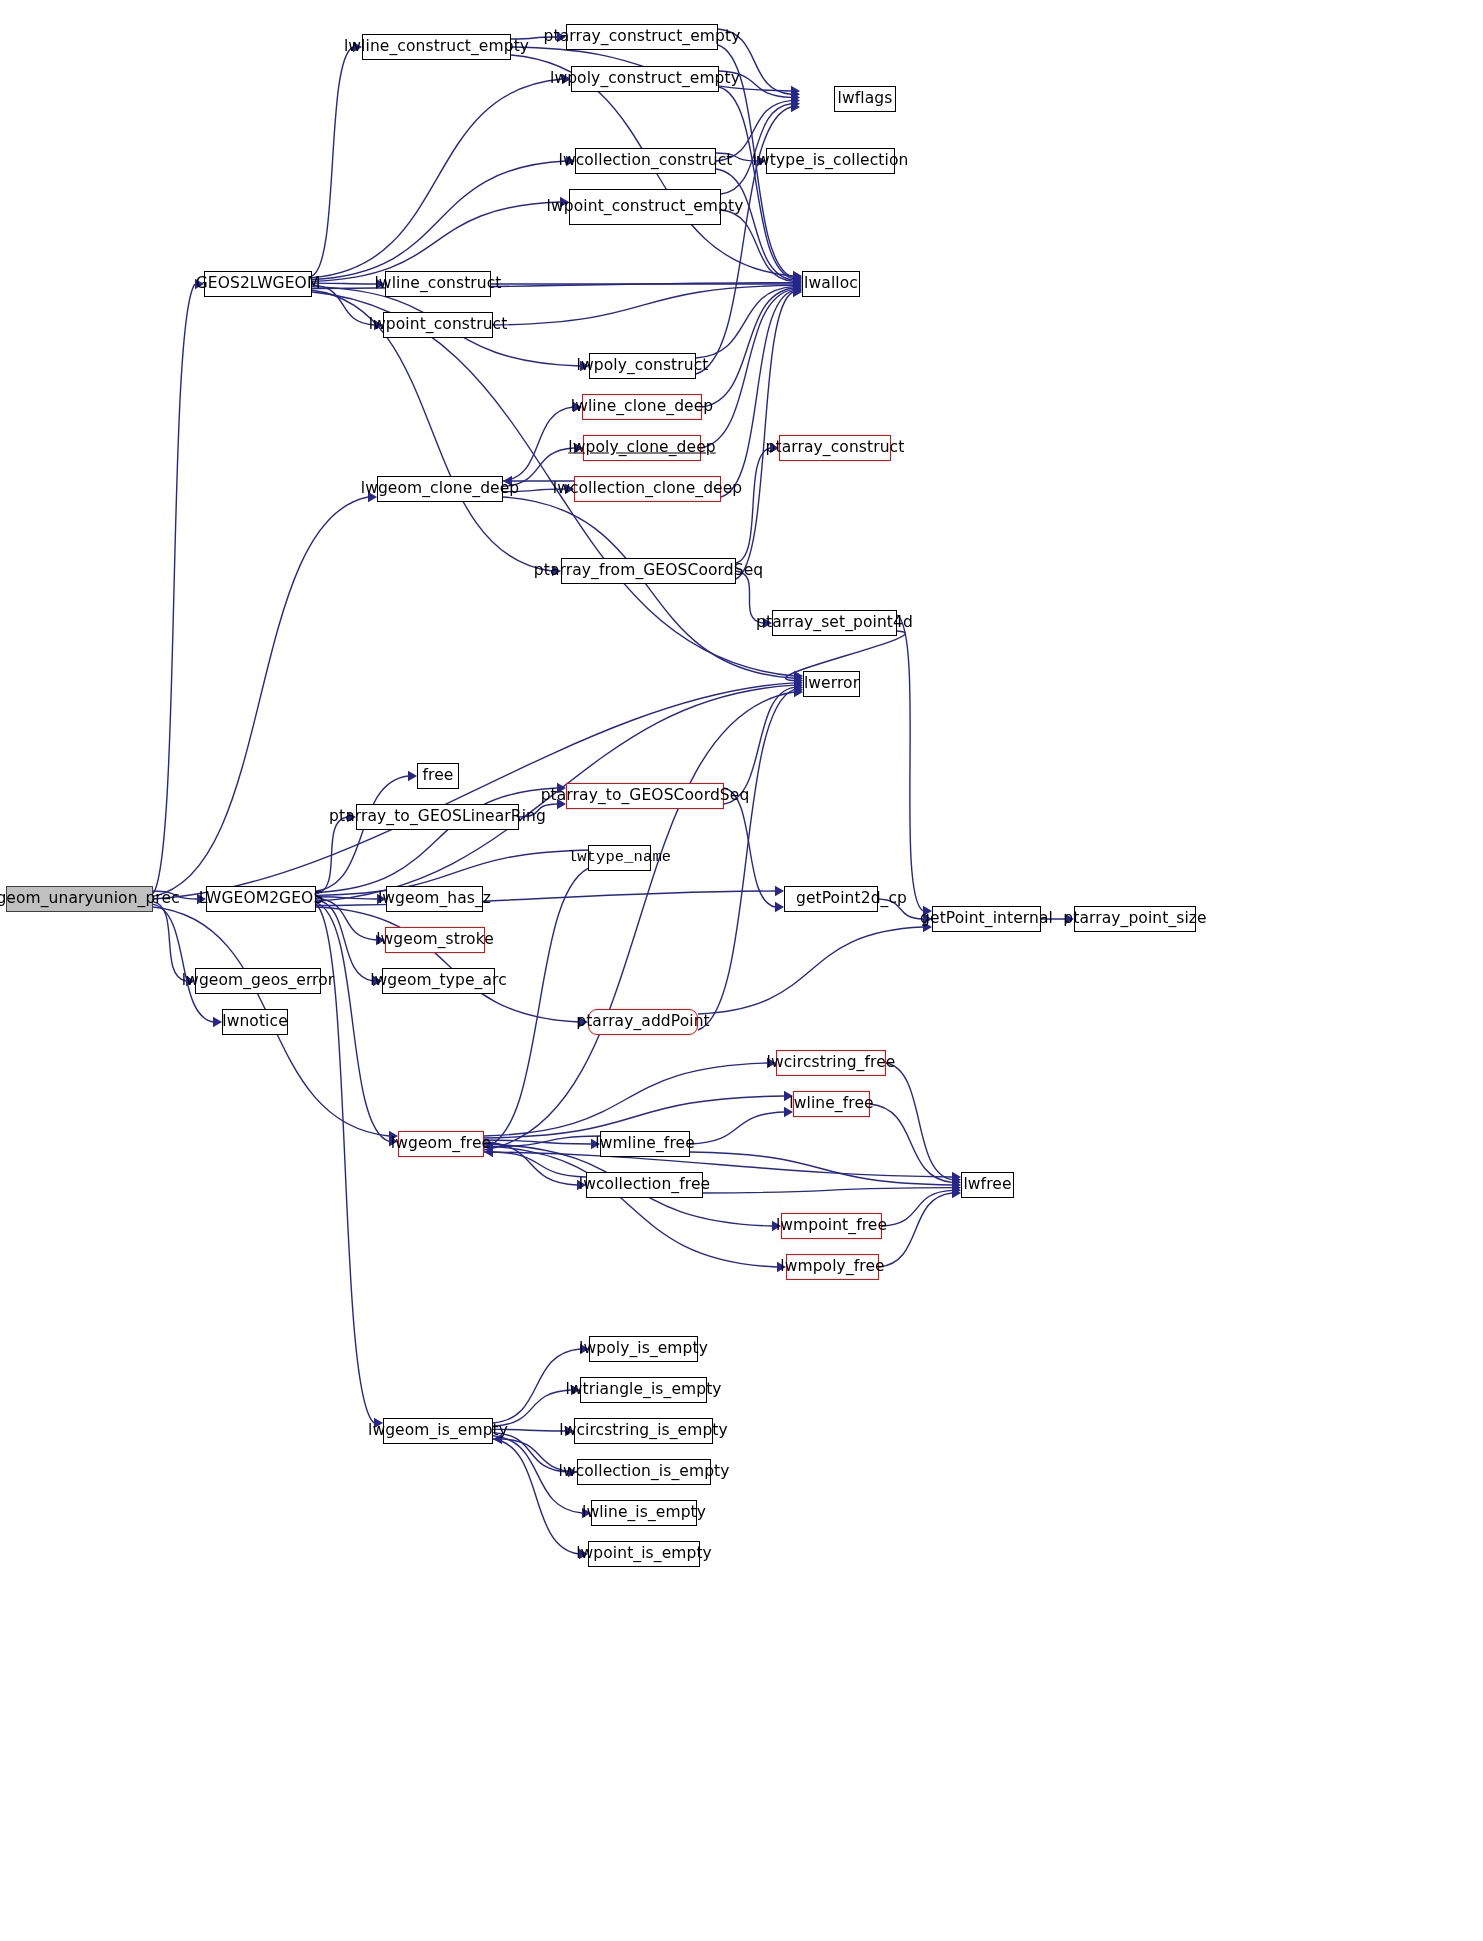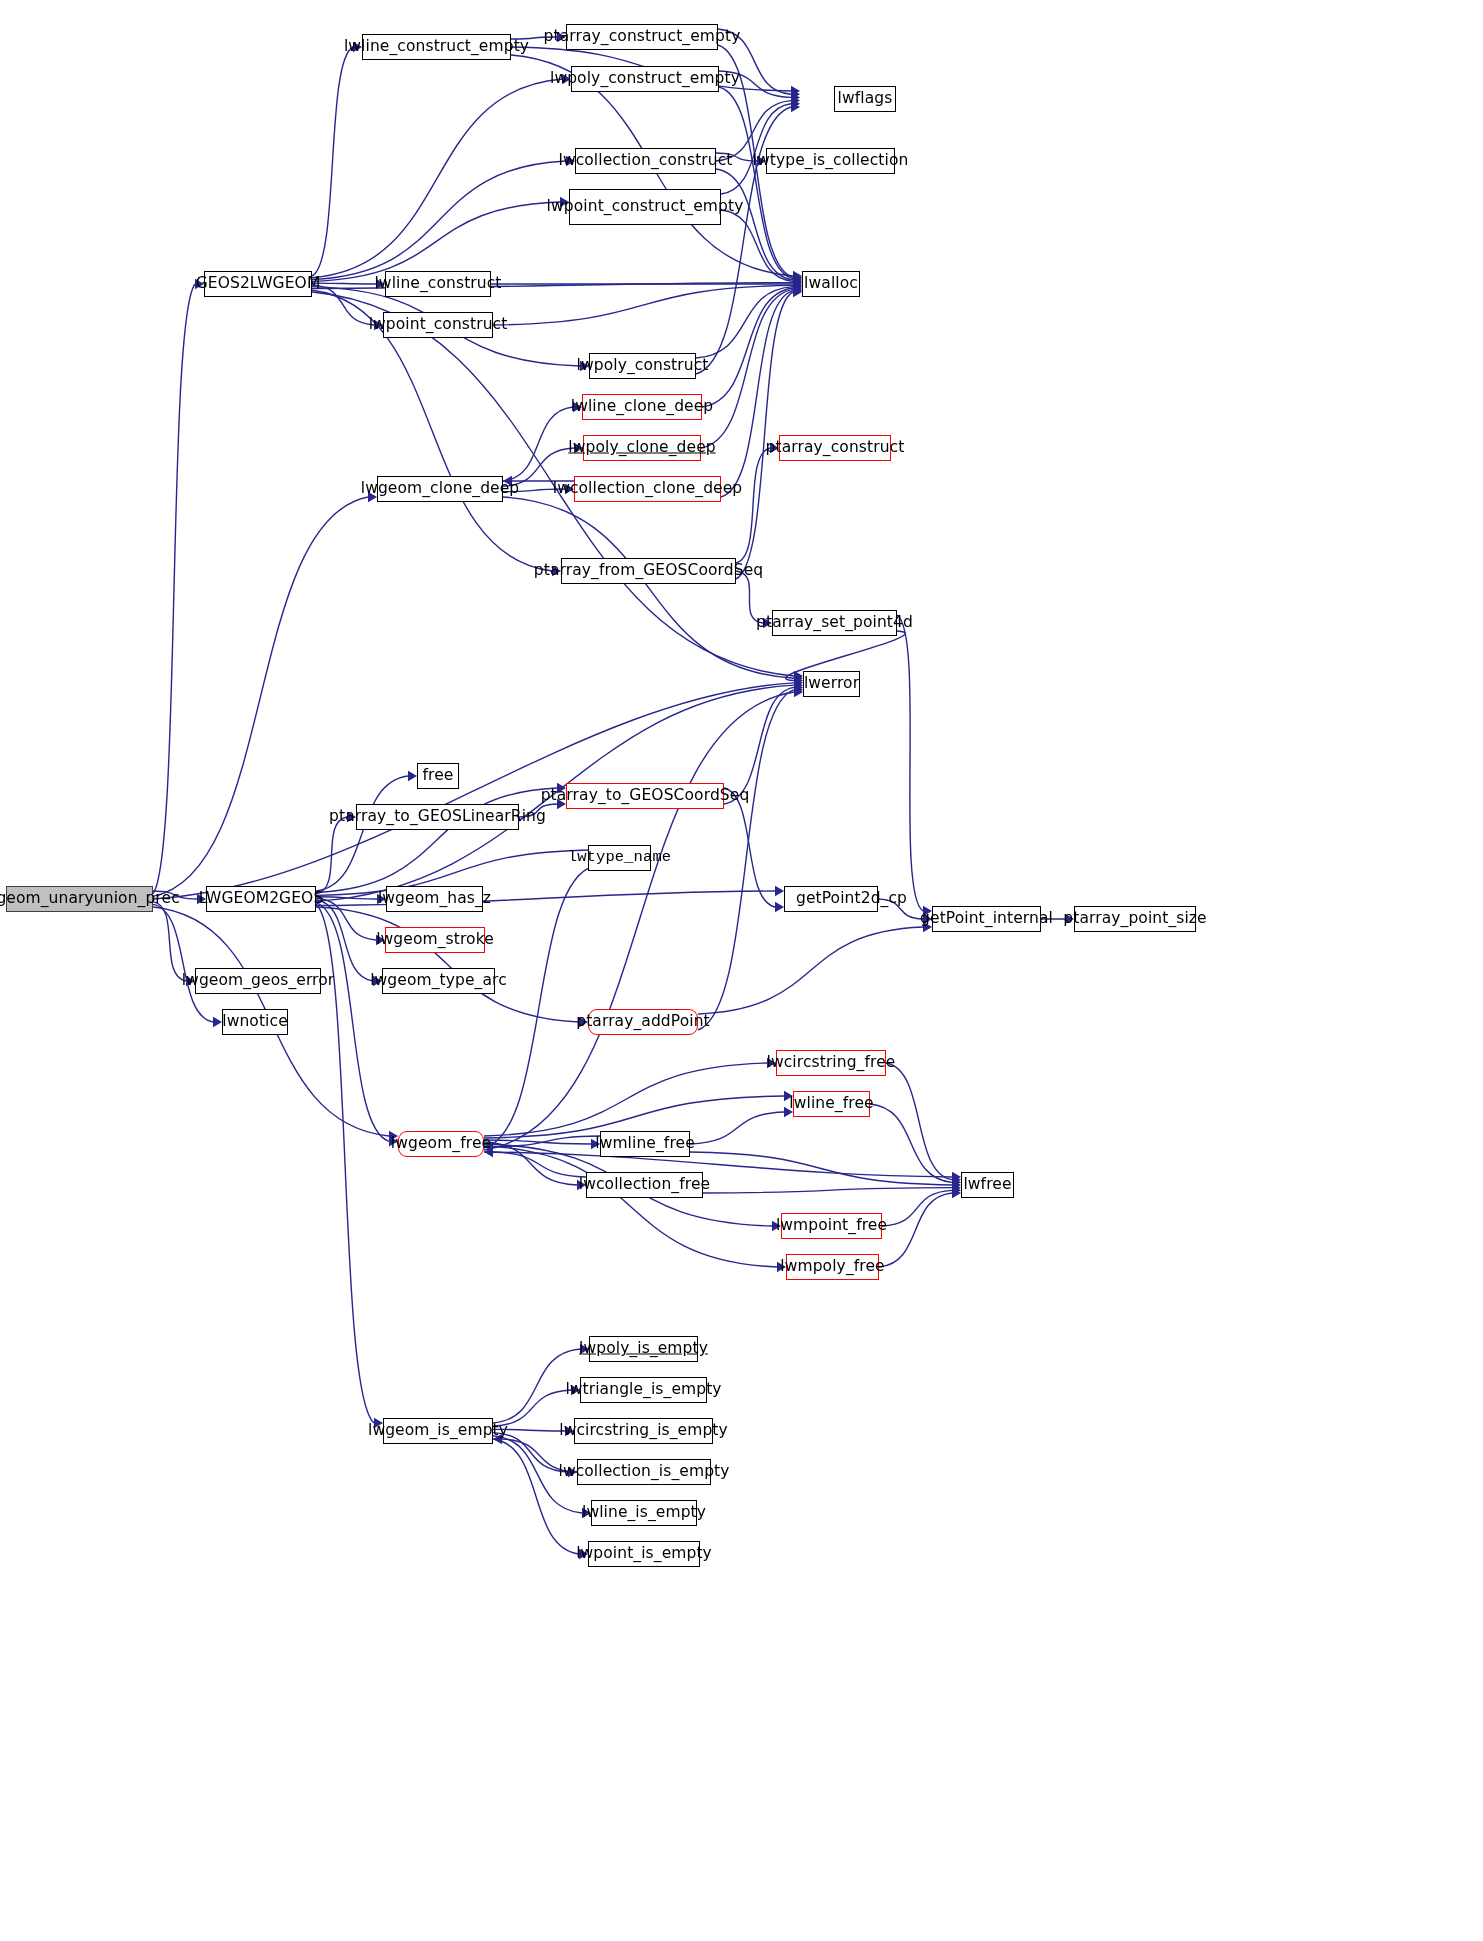--- a/index.html
+++ b/index.html
@@ -342,39 +342,39 @@
       </div>
       <div class="node red" style="left: 588px; top: 1009px; width: 110px; height: 26px; border-radius: 9px;">
         <span class="lbl">ptarray_addPoint</span>
       </div>
       <div class="node red" style="left: 776px; top: 1050px; width: 110px; height: 26px;">
         <span class="lbl">lwcircstring_free</span>
       </div>
       <div class="node red" style="left: 793px; top: 1091px; width: 77px; height: 26px;">
         <span class="lbl">lwline_free</span>
       </div>
-      <div class="node red" style="left: 398px; top: 1131px; width: 86px; height: 26px; border-radius: 9px;">
+      <div class="node red" style="left: 398px; top: 1131px; width: 86px; height: 26px;">
         <span class="lbl">lwgeom_free</span>
       </div>
       <div class="node" style="left: 600px; top: 1131px; width: 90px; height: 26px;">
         <span class="lbl">lwmline_free</span>
       </div>
       <div class="node" style="left: 586px; top: 1172px; width: 117px; height: 26px;">
         <span class="lbl">lwcollection_free</span>
       </div>
       <div class="node" style="left: 961px; top: 1172px; width: 53px; height: 26px;">
         <span class="lbl">lwfree</span>
       </div>
       <div class="node red" style="left: 781px; top: 1213px; width: 101px; height: 26px;">
         <span class="lbl">lwmpoint_free</span>
       </div>
       <div class="node red" style="left: 786px; top: 1254px; width: 93px; height: 26px;">
         <span class="lbl">lwmpoly_free</span>
       </div>
-      <div class="node" style="left: 589px; top: 1336px; width: 109px; height: 26px; text-decoration: underline;">
+      <div class="node" style="left: 589px; top: 1336px; width: 109px; height: 26px;">
         <span class="lbl">lwpoly_is_empty</span>
       </div>
       <div class="node" style="left: 580px; top: 1377px; width: 127px; height: 26px; align-items: center;">
         <span class="lbl">lwtriangle_is_empty</span>
       </div>
       <div class="node" style="left: 574px; top: 1418px; width: 139px; height: 26px;">
         <span class="lbl">lwcircstring_is_empty</span>
       </div>
       <div class="node" style="left: 383px; top: 1418px; width: 110px; height: 26px;">
         <span class="lbl">lwgeom_is_empty</span>

